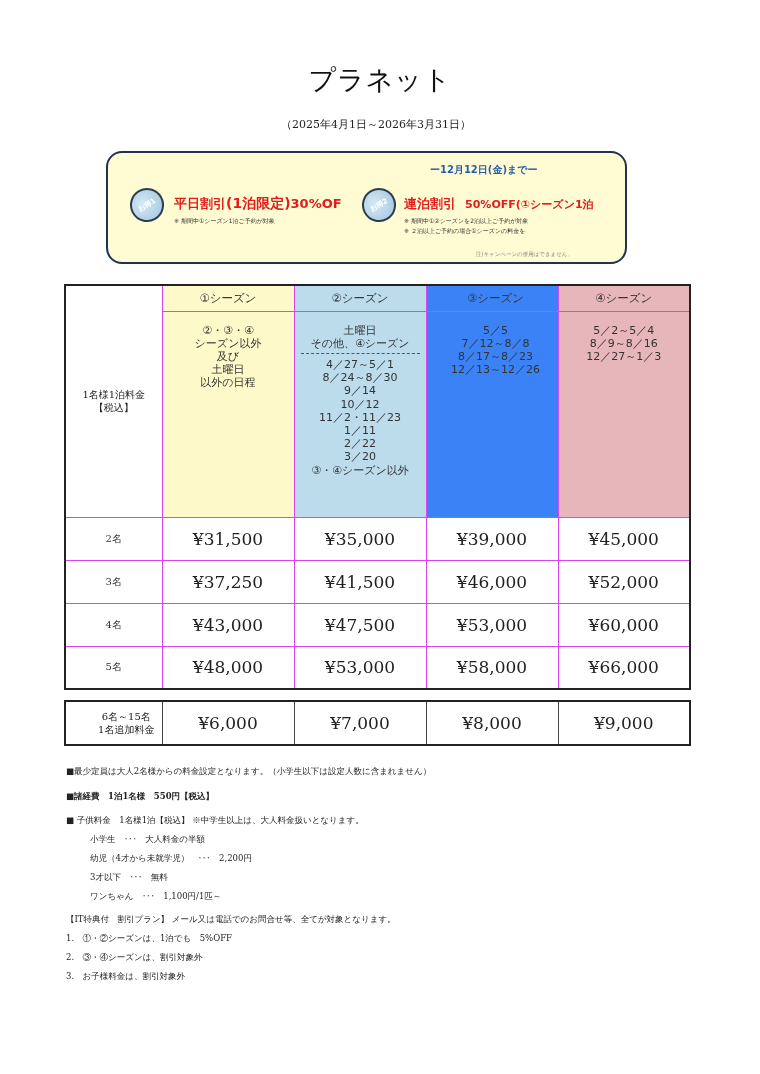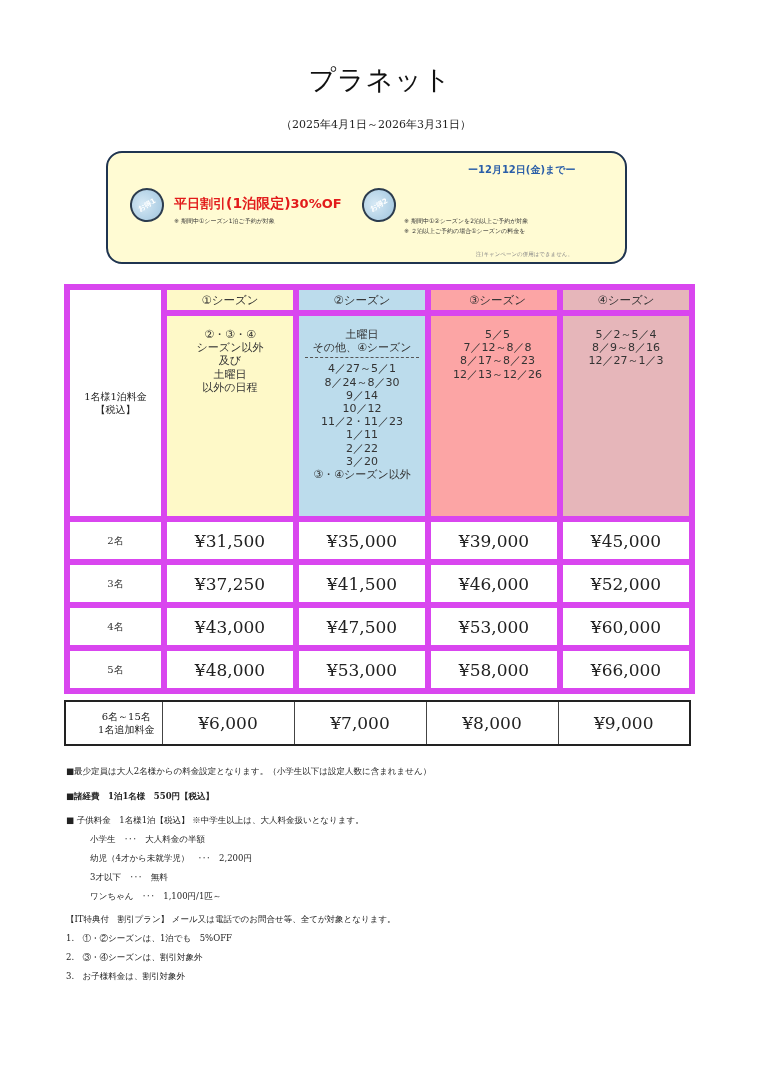--- a/index.html
+++ b/index.html
@@ -18,21 +18,21 @@
   .campaign {
     position: absolute; left: 106px; top: 151px; width: 521px; height: 113px;
     background: #fffbd3; border: 2px solid #1f3450; border-radius: 16px;
   }
   .camp-title {
     position: absolute; left: 84px; top: 4px; font-size: 24px; font-weight: bold;
     color: #e8141a; letter-spacing: 1px; font-family: "DejaVu Sans", sans-serif;
     text-shadow: 1px 1px 0 #a00;
   }
   .camp-deadline {
-    position: absolute; left: 322px; top: 10px; font-size: 10px; font-weight: bold; color: #2a5ea8; margin-left: 38px;
+    position: absolute; left: 322px; top: 10px; font-size: 10px; font-weight: bold; color: #2a5ea8;
   }
   .badge {
     position: absolute; width: 34px; height: 34px; border-radius: 50%;
     background: radial-gradient(circle at 40% 40%, #d6e9f5, #9dc3dd);
     border: 2px solid #2c3c4e;
     display: flex; align-items: center; justify-content: center;
     font-size: 7px; color: #fff; font-weight: bold; transform: rotate(-30deg);
   }
   .offer-title {
     position: absolute; font-size: 13px; font-weight: bold; color: #e21b1b; white-space: nowrap;
@@ -42,29 +42,29 @@
     position: absolute; font-size: 6px; color: #333; white-space: nowrap; line-height: 9px;
   }
   .camp-footnote {
     position: absolute; right: 52px; bottom: 4px; font-size: 5.5px; color: #888;
   }
   table.rates {
     position: absolute; left: 64px; top: 284px; border-collapse: collapse;
     border: 2px solid #222;
   }
   table.rates td {
-    border: 6px solid #d946ef; text-align: center; vertical-align: middle;
+    border: 1px solid #d946ef; text-align: center; vertical-align: middle;
   }
   .label-cell { width: 97px; font-family: "DejaVu Serif", serif; font-size: 10px; line-height: 13px; }
   .season-head { height: 26px; font-size: 11.5px; color: #333; width: 132px; }
   .season-body { height: 206px; vertical-align: top !important; padding-top: 12px; font-size: 11px; line-height: 13.2px; color: #333; }
   .dash { border-bottom: 1px dashed #555; margin: 2px 6px 4px 6px; height: 2px; }
   .c1 { background: #fef9c8; }
   .c2 { background: #bcdcec; }
-  .c3 { background: #fca5a5; padding-left: 7px; }
+  .c3 { background: #3b82f6; padding-left: 7px; }
   .c4 { background: #e6b6ba; }
   .price-row td { height: 43px; }
   .price { font-family: "DejaVu Serif", serif; font-size: 17px; color: #222; }
   .ppl { font-family: "DejaVu Serif", serif; font-size: 10px; color: #333; }
   table.extra {
     position: absolute; left: 64px; top: 700px; border-collapse: collapse; border: 2px solid #222;
   }
   table.extra td { border: 1px solid #444; height: 44px; text-align: center; }
   .notes { position: absolute; left: 66px; font-family: "DejaVu Serif", serif; font-size: 8.5px; color: #222; white-space: nowrap; }
   .notes.bold { font-weight: bold; }
@@ -79,20 +79,23 @@
 <div class="campaign">
   <div class="camp-deadline">ー12月12日(金)までー</div>
 
   <div class="badge" style="left:22px; top:35px;">お得1</div>
   <div class="offer-title" style="left:66px; top:42px;">
     <span>平日割引</span><span class="small">(1泊限定)</span><span>30%OF</span>
   </div>
   <div class="offer-note" style="left:66px; top:63px;">※ 期間中①シーズン1泊ご予約が対象</div>
 
   <div class="badge" style="left:254px; top:35px;">お得2</div>
+  <div class="offer-title" style="left:296px; top:42px;">
+    <span>連泊割引</span>&nbsp;&nbsp;<span style="font-size:11px;">50%OFF(①シーズン1泊</span>
+  </div>
   <div class="offer-note" style="left:296px; top:63px;">※ 期間中①②シーズンを2泊以上ご予約が対象</div>
   <div class="offer-note" style="left:296px; top:73px;">※ ２泊以上ご予約の場合①シーズンの料金を</div>
 
   <div class="camp-footnote">注)キャンペーンの併用はできません。</div>
 </div>
 
 <table class="rates">
   <tbody>
       <tr>
     <td class="label-cell" rowspan="2">

